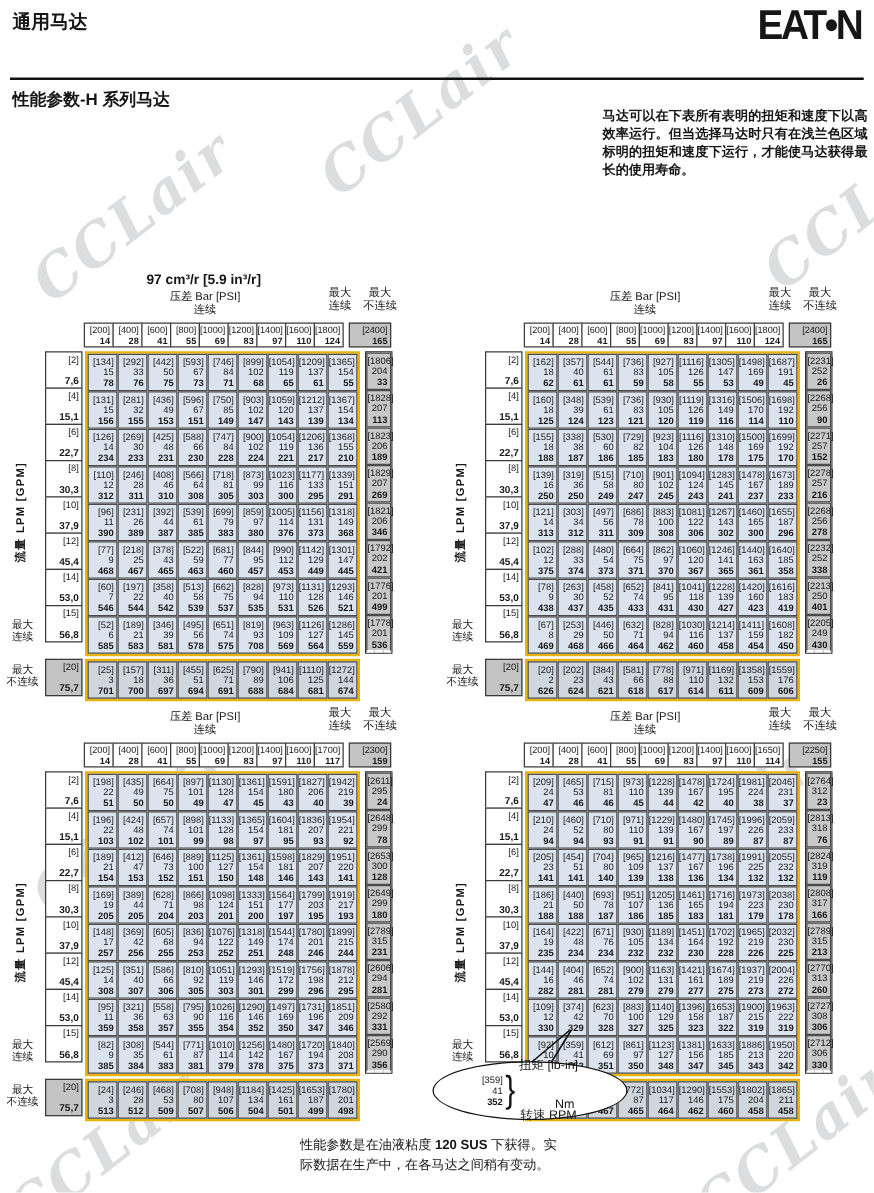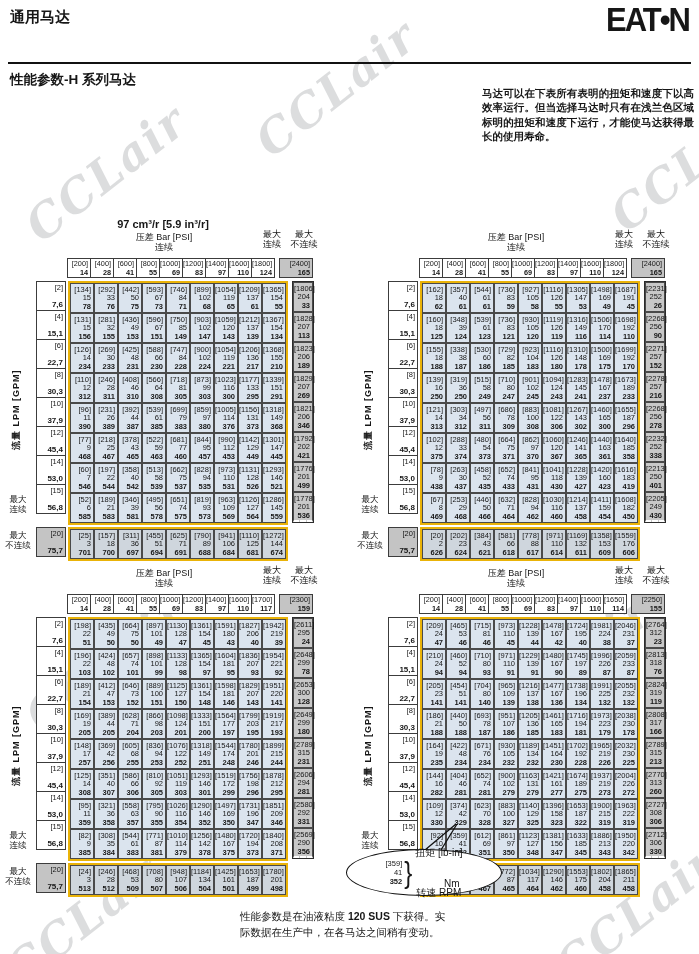--- a/index.html
+++ b/index.html
@@ -532,21 +532,21 @@
           <div class="v3">578</div>
         </div>
         <div class="cell blue">
           <div class="v1">[651]</div>
           <div class="v2">74</div>
           <div class="v3">575</div>
         </div>
         <div class="cell blue">
           <div class="v1">[819]</div>
           <div class="v2">93</div>
-          <div class="v3">573</div>
+          <div class="v3">708</div>
         </div>
         <div class="cell blue">
           <div class="v1">[963]</div>
           <div class="v2">109</div>
           <div class="v3">569</div>
         </div>
         <div class="cell blue">
           <div class="v1">[1126]</div>
           <div class="v2">127</div>
           <div class="v3">564</div>

